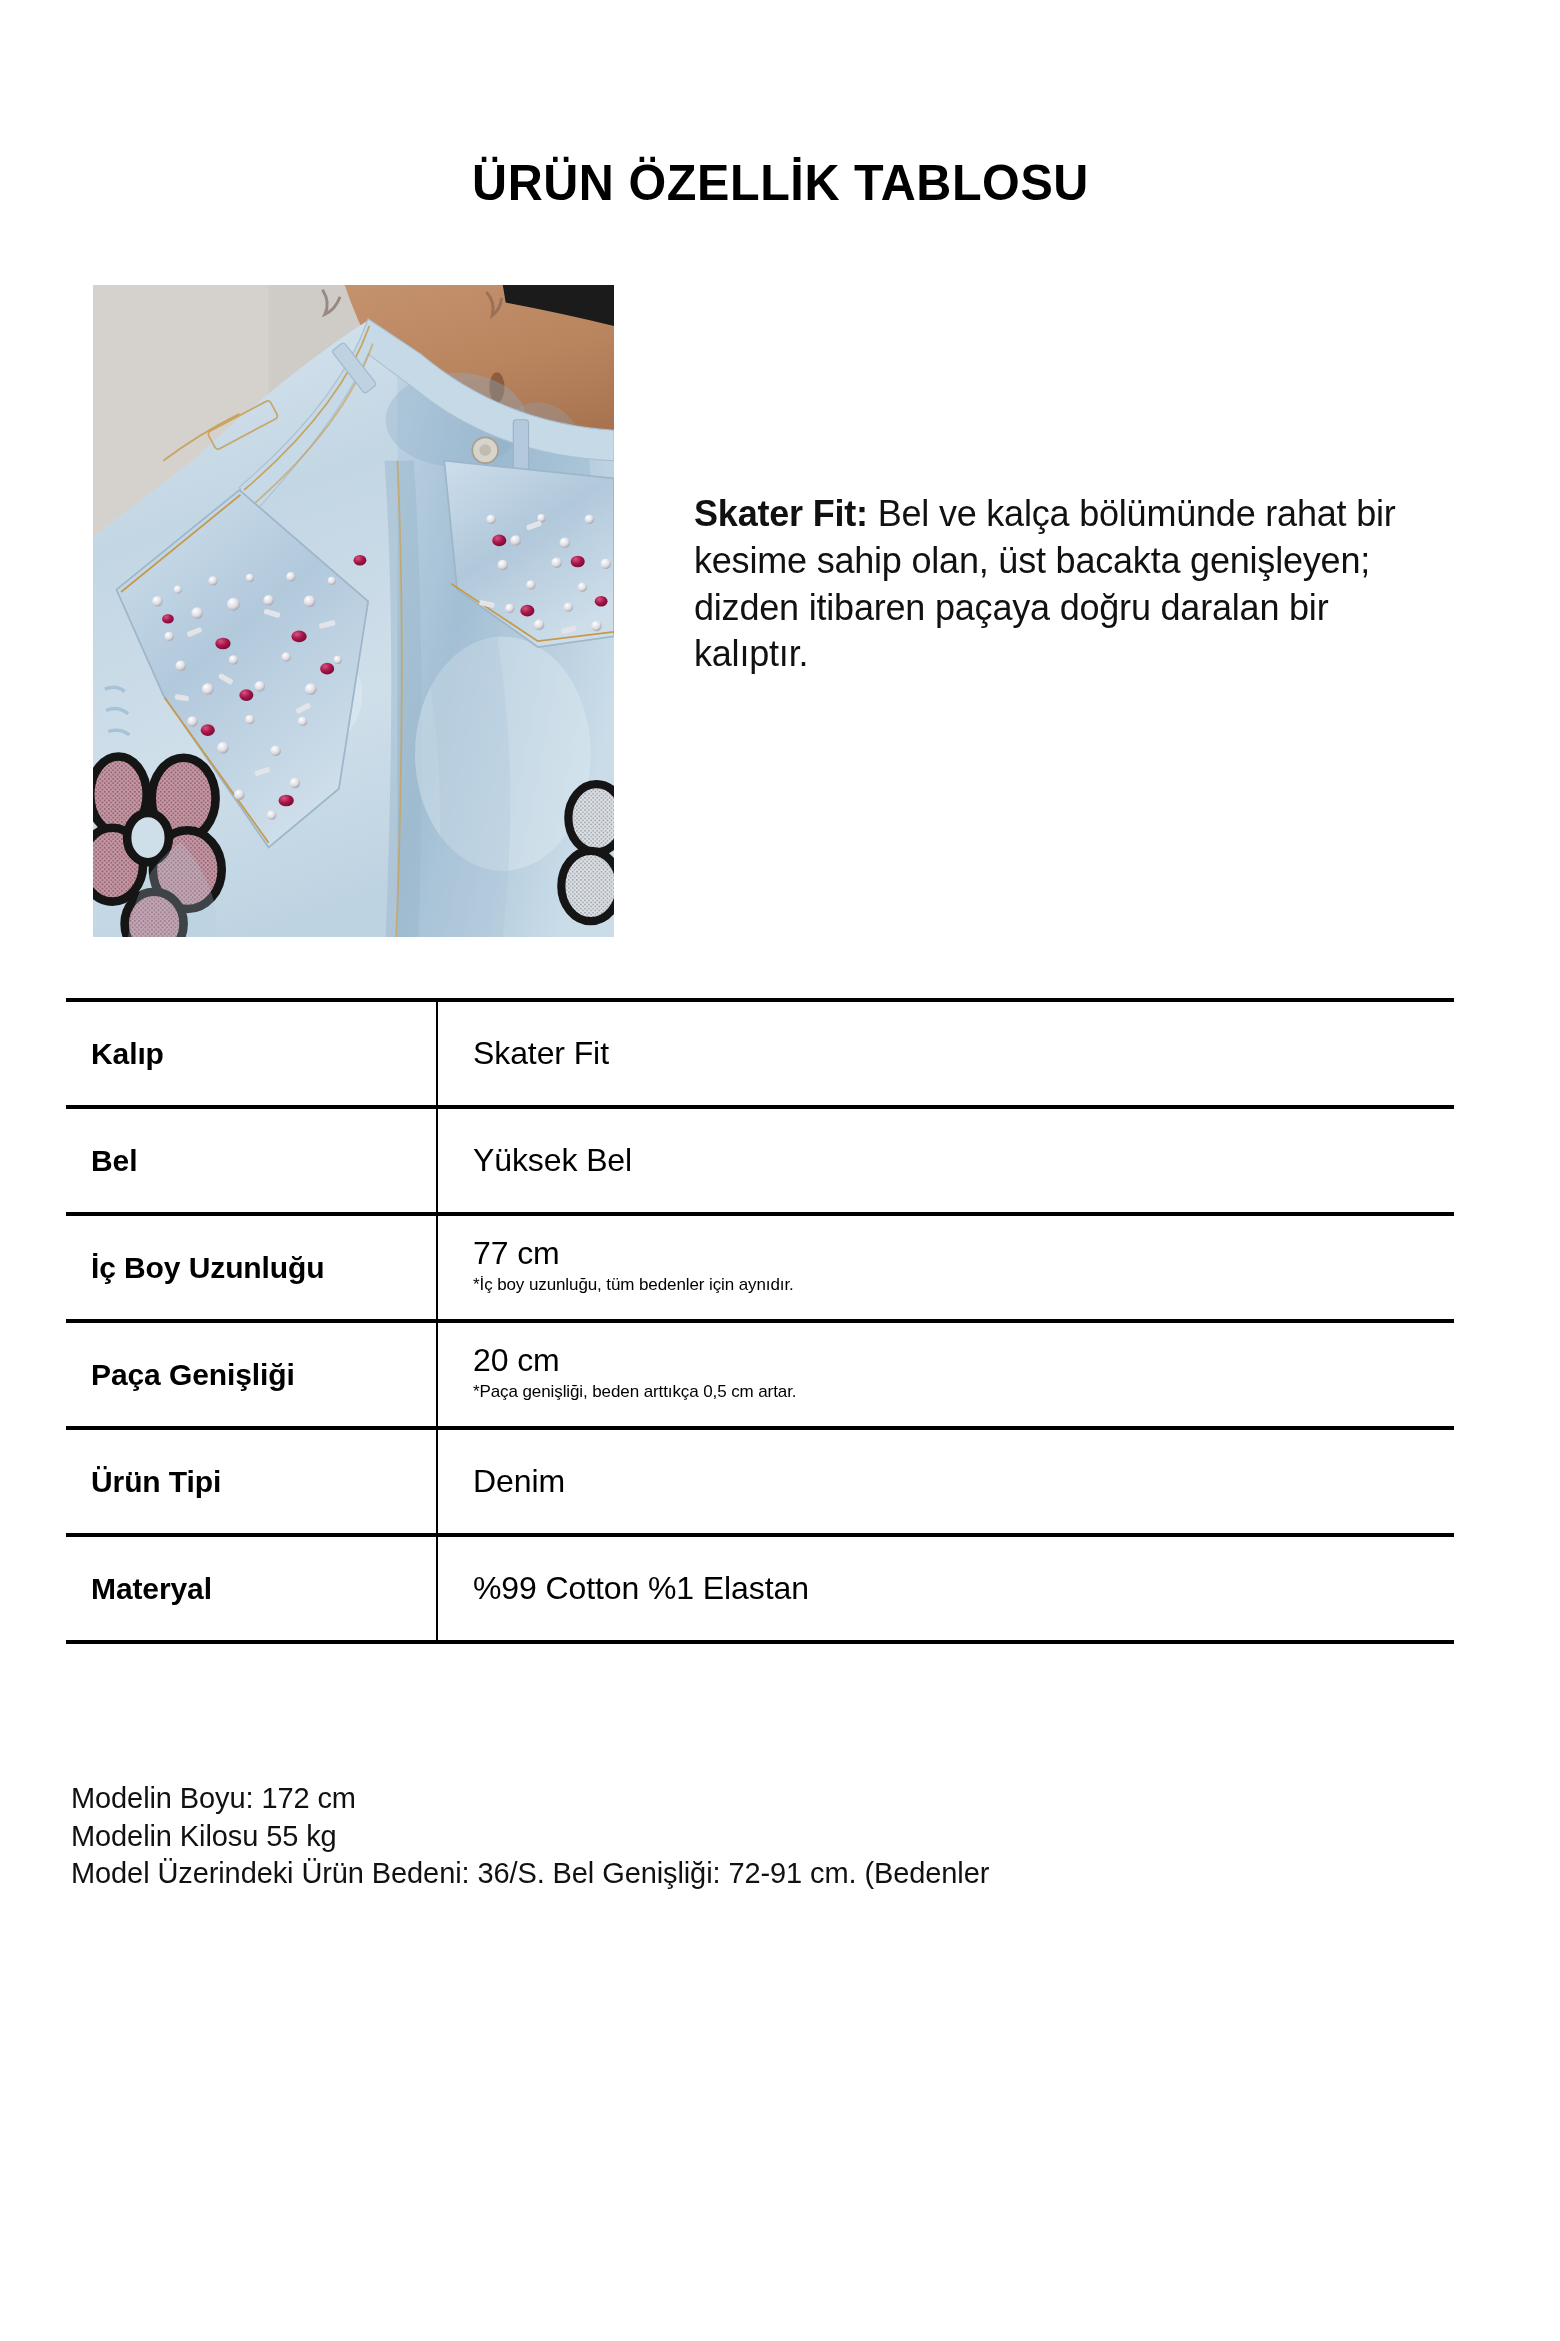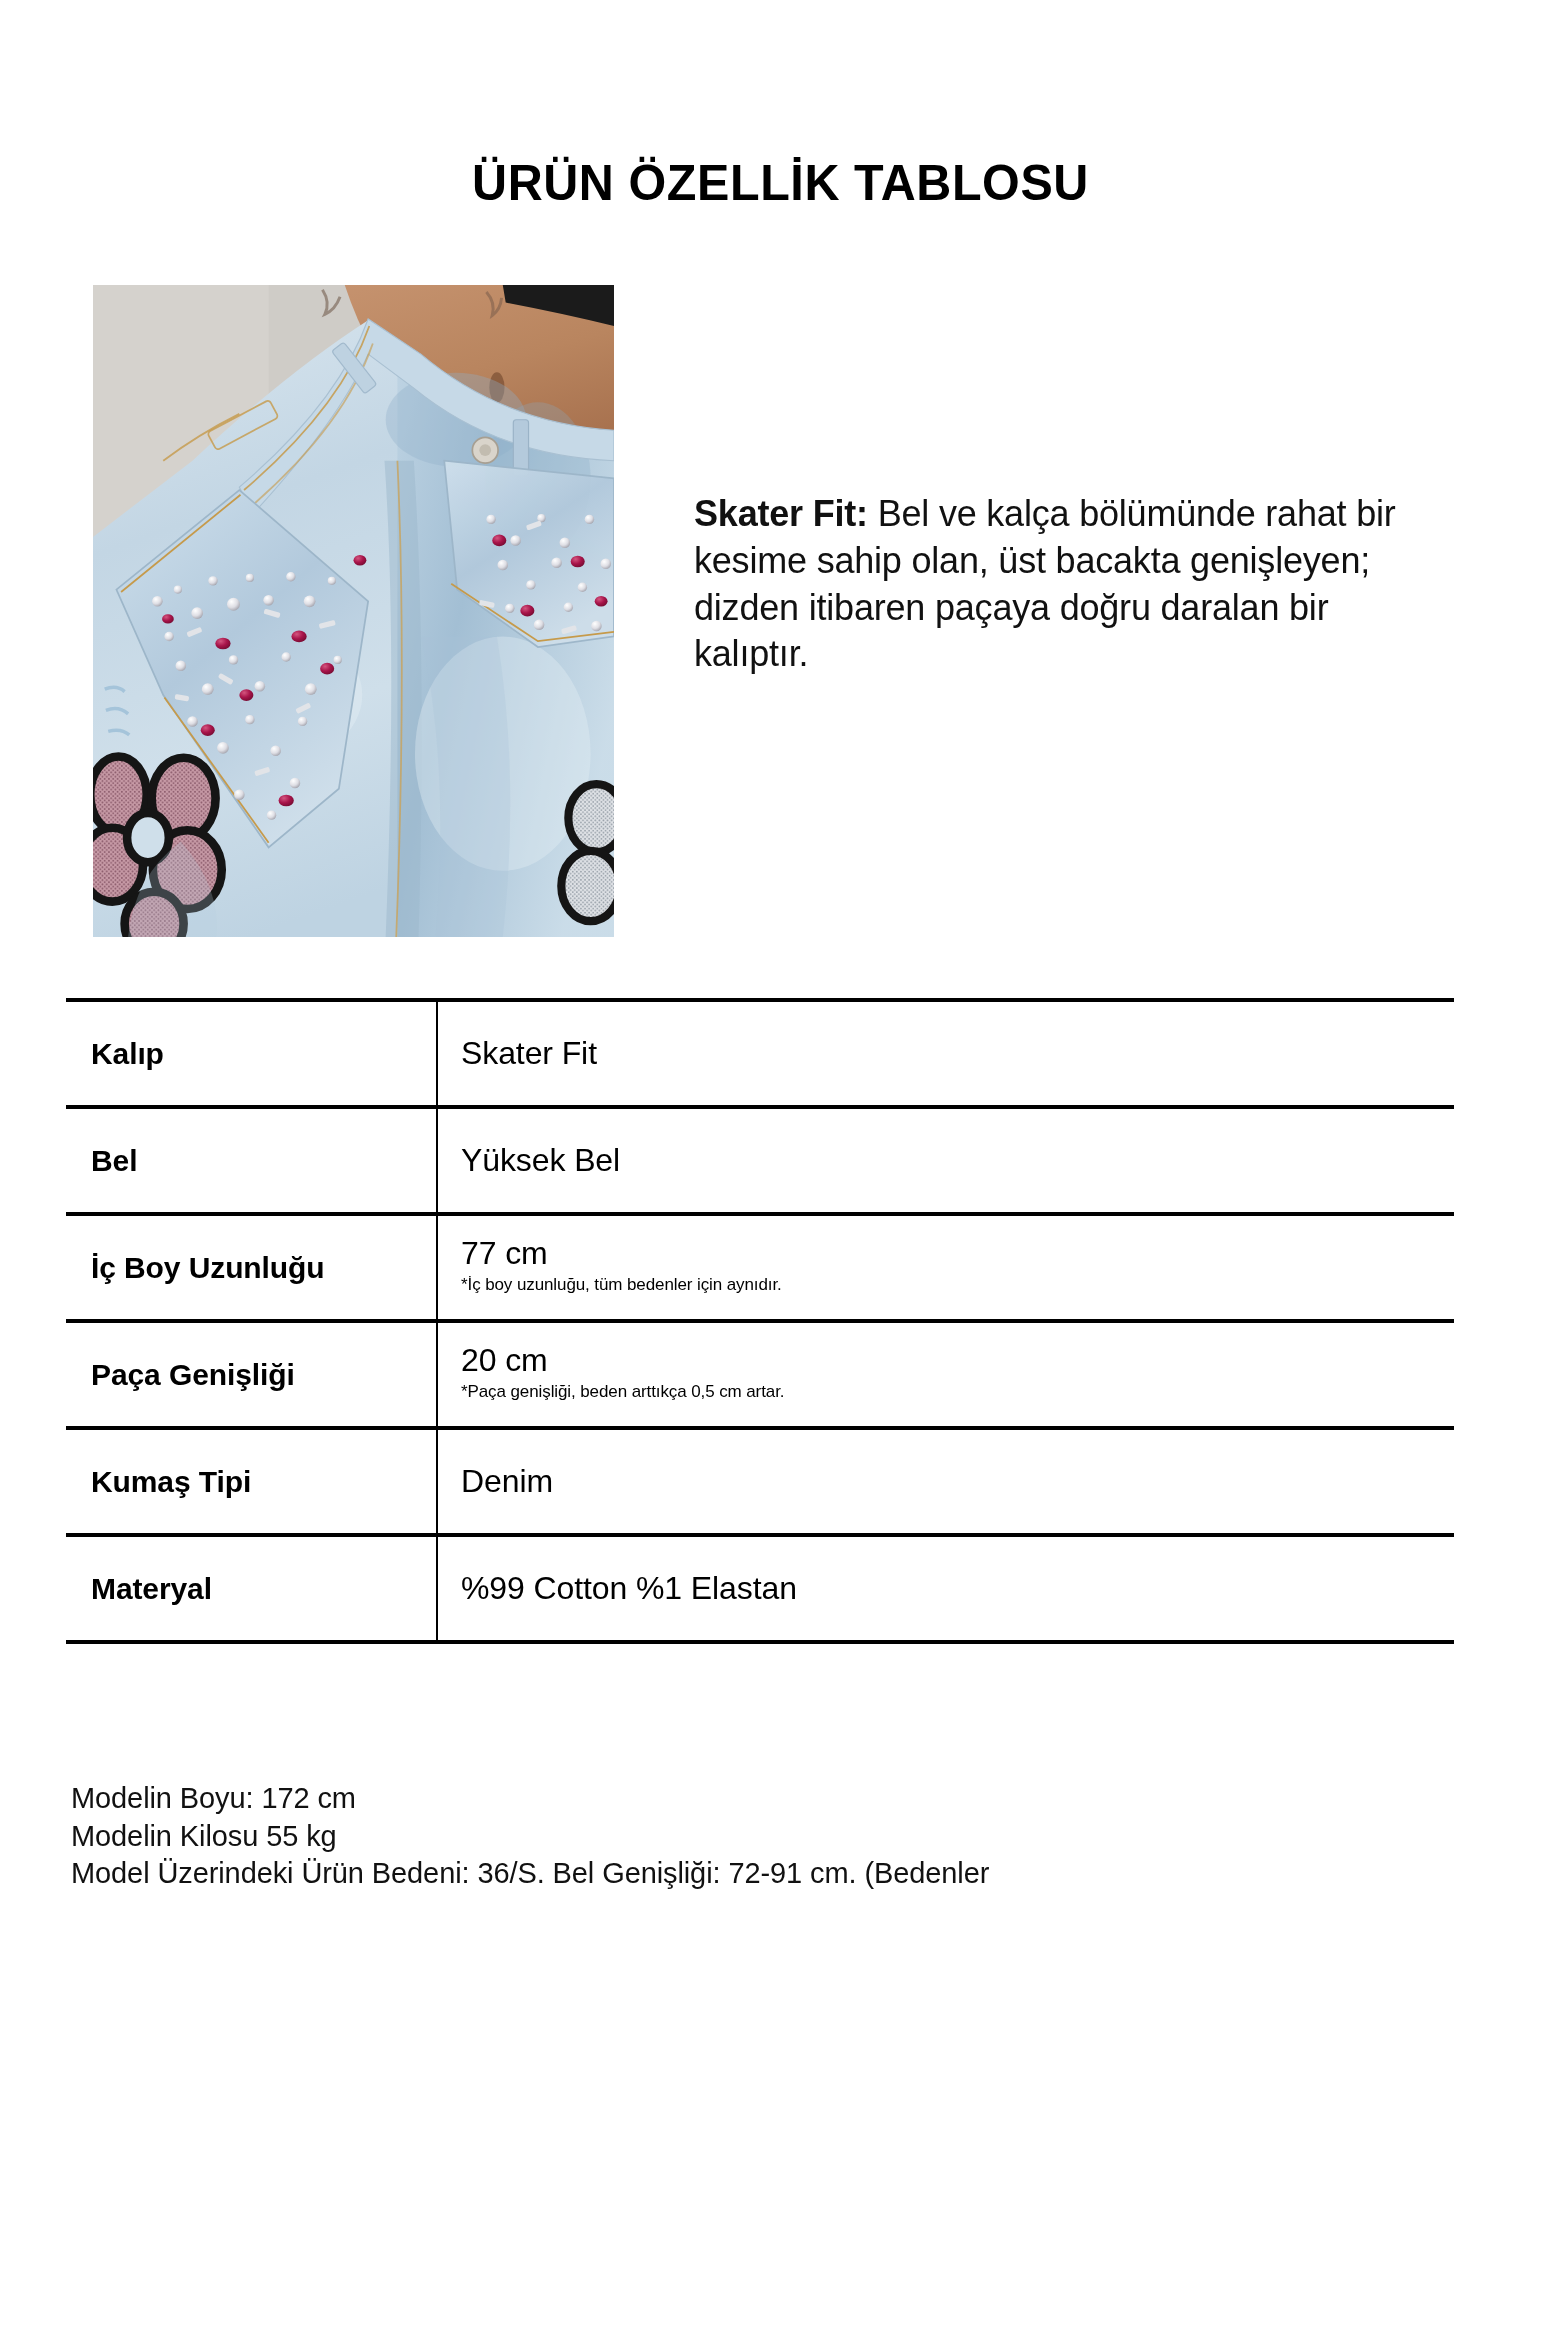--- a/index.html
+++ b/index.html
@@ -90,21 +90,21 @@
   .spec-table td.label {
     padding-left: 25px;
     font-size: 30px;
     font-weight: 700;
     letter-spacing: -0.1px;
     font-family: "Liberation Sans Narrow", "Liberation Sans", sans-serif;
     white-space: nowrap;
   }
   .spec-table td.value {
     border-left: 2.3px solid #000;
-    padding-left: 23px;
+    padding-left: 35px;
     font-size: 32px;
     font-weight: 400;
     letter-spacing: -0.1px;
     font-family: "Liberation Sans Narrow", "Liberation Sans", sans-serif;
   }
   .value-main {
     display: block;
     line-height: 1.05;
   }
   .value-note {
@@ -364,21 +364,21 @@
       </td>
     </tr>
     <tr>
       <td class="label">Paça Genişliği</td>
       <td class="value">
         <span class="value-main">20 cm</span>
         <span class="value-note">*Paça genişliği, beden arttıkça 0,5 cm artar.</span>
       </td>
     </tr>
     <tr>
-      <td class="label">Kumaş Tipi</td>
+      <td class="label">Ürün Tipi</td>
       <td class="value">
         <span class="value-main">Denim</span>
 
       </td>
     </tr>
     <tr>
       <td class="label">Materyal</td>
       <td class="value">
         <span class="value-main">%99 Cotton %1 Elastan</span>
 

